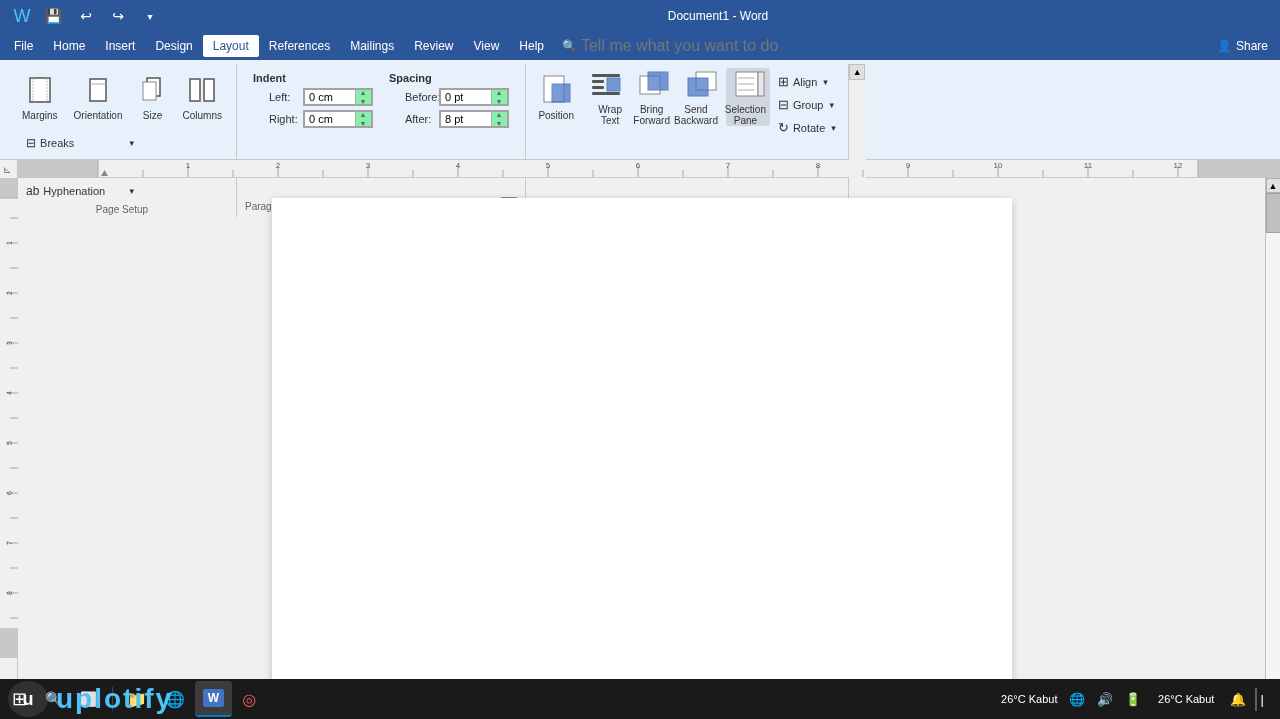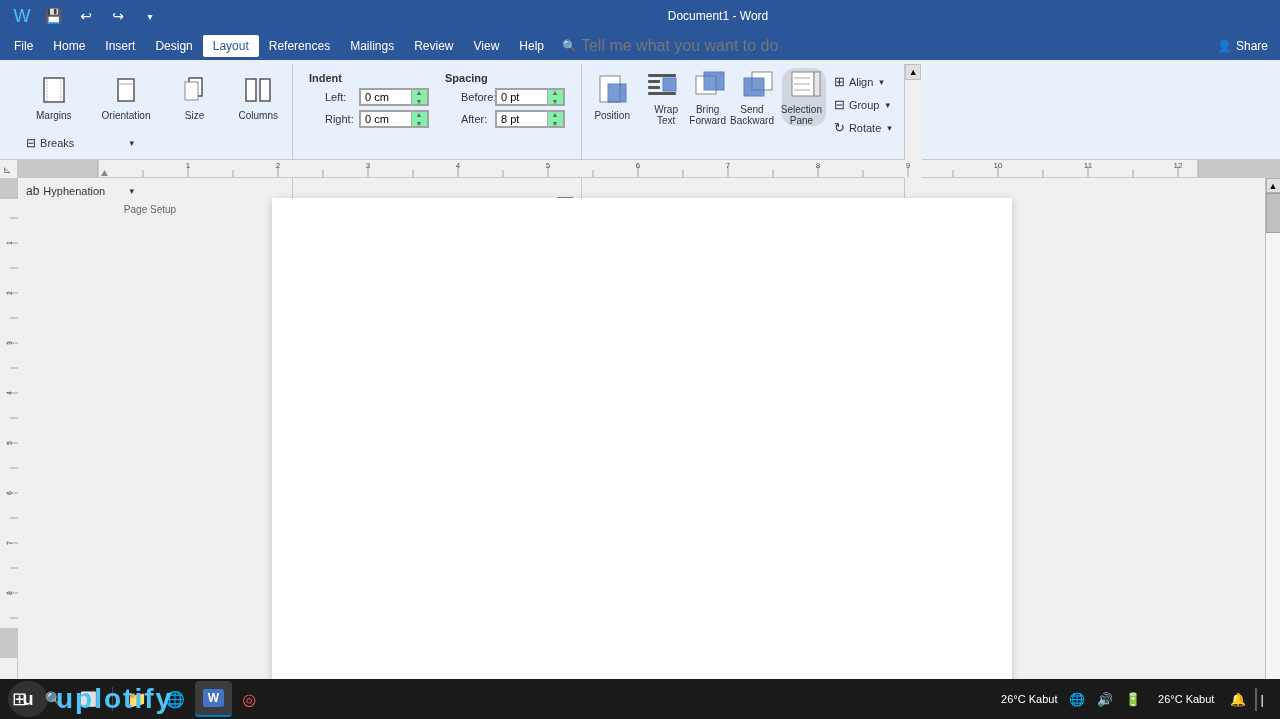--- a/index.html
+++ b/index.html
@@ -90,21 +90,20 @@
       justify-content: center;
       padding: 4px 6px;
       cursor: pointer;
       border-radius: 3px;
       min-width: 40px;
       height: 60px;
       gap: 2px;
       font-size: 10px;
       text-align: center;
       color: #333;
-      margin-left: 14px;
     }
     .ribbon-btn .icon { font-size: 22px; line-height: 1; }
     .ribbon-btn-small {
       display: flex;
       align-items: center;
       padding: 2px 6px;
       cursor: pointer;
       border-radius: 3px;
       font-size: 11px;
       color: #333;
@@ -510,21 +509,21 @@
         </div>
         <div class="arrange-btn">
           <div>
             <svg width="32" height="32" viewBox="0 0 32 32">
               <rect x="10" y="4" width="20" height="18" fill="white" stroke="#888" stroke-width="1"></rect>
               <rect x="2" y="10" width="20" height="18" fill="#4472C4" opacity="0.7" stroke="#2255aa" stroke-width="1"></rect>
             </svg>
           </div>
           <span>Send<br>Backward</span>
         </div>
-        <div class="arrange-btn arrange-btn-active" style="background:rgba(0,0,0,0.1);border-radius:13px;">
+        <div class="arrange-btn arrange-btn-active" style="background:rgba(0,0,0,0.1);">
           <div>
             <svg width="32" height="32" viewBox="0 0 32 32">
               <rect x="2" y="4" width="22" height="24" fill="white" stroke="#888" stroke-width="1"></rect>
               <rect x="24" y="4" width="6" height="24" fill="#e8e8e8" stroke="#888" stroke-width="1"></rect>
               <line x1="4" y1="10" x2="20" y2="10" stroke="#aaa" stroke-width="1"></line>
               <line x1="4" y1="16" x2="20" y2="16" stroke="#aaa" stroke-width="1"></line>
               <line x1="4" y1="22" x2="20" y2="22" stroke="#aaa" stroke-width="1"></line>
             </svg>
           </div>
           <span>Selection<br>Pane</span>

